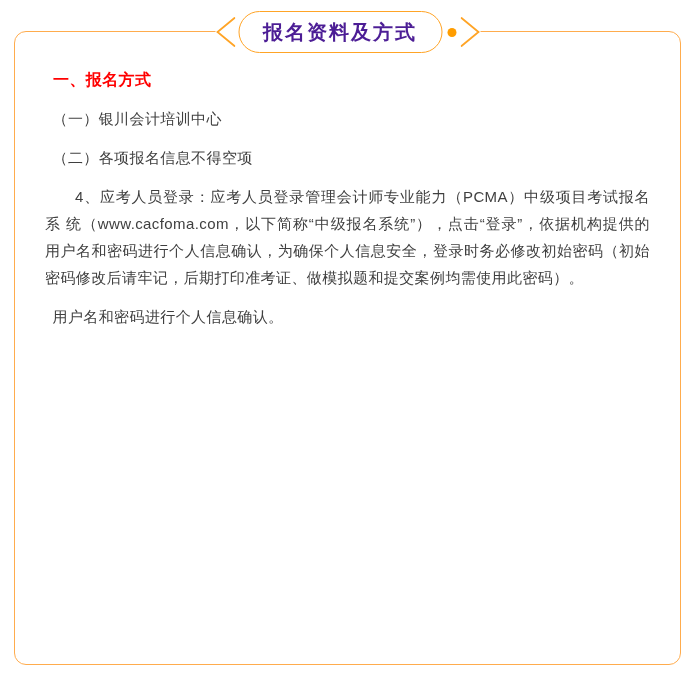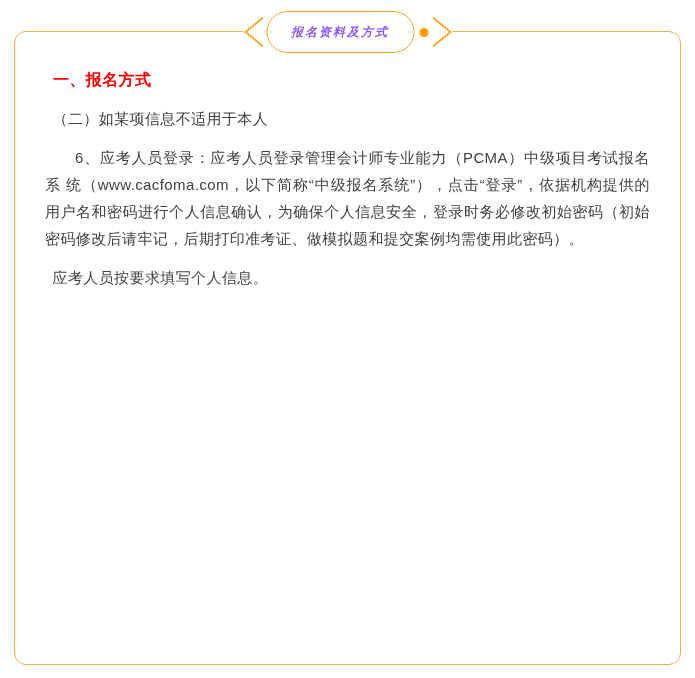--- a/index.html
+++ b/index.html
@@ -44,26 +44,25 @@
     margin: 0 3px;
     border: 1px solid #ffa426;
     border-radius: 22px;
     height: 42px;
     display: flex;
     align-items: center;
     padding: 0 24px;
     background: #ffffff;
   }
   .pill-title {
-    font-size: 12px;
+    font-size: 20px;
     font-weight: bold;
-    color: #8b5cf6;
+    color: #4c1d95;
     letter-spacing: 2px;
     white-space: nowrap;
-    font-style: italic;
   }
   .dot {
     width: 9px;
     height: 9px;
     border-radius: 50%;
     background: #ff9d00;
     margin: 0 4px 0 2px;
     flex: 0 0 auto;
   }
   
@@ -93,26 +92,27 @@
       </div>
       <span class="dot"></span>
       <svg class="chevron" width="20" height="34" viewBox="0 0 20 34">
         <path d="M1 3 L18 17 L1 31" fill="none" stroke="#ffa426" stroke-width="1.8" stroke-linecap="round" stroke-linejoin="miter"></path>
       </svg>
     </div>
 
     <div class="content">
       <p class="heading">一、报名方式</p>
 
+      <p class="p-short">（一）银川会计培训中心</p>
 
 
-      <p class="p-short">（二）如某项信息不适用于本人</p>
+      <p class="p-short">（二）各项报名信息不得空项</p>
 
-      <p class="p-long">6、应考人员登录：应考人员登录管理会计师专业能力（PCMA）中级项目考试报名系 统（www.cacfoma.com，以下简称“中级报名系统”），点击“登录”，依据机构提供的 用户名和密码进行个人信息确认，为确保个人信息安全，登录时务必修改初始密码（初始 密码修改后请牢记，后期打印准考证、做模拟题和提交案例均需使用此密码）。</p>
+      <p class="p-long">4、应考人员登录：应考人员登录管理会计师专业能力（PCMA）中级项目考试报名系 统（www.cacfoma.com，以下简称“中级报名系统”），点击“登录”，依据机构提供的 用户名和密码进行个人信息确认，为确保个人信息安全，登录时务必修改初始密码（初始 密码修改后请牢记，后期打印准考证、做模拟题和提交案例均需使用此密码）。</p>
 
 
 
-      <p class="p-short">应考人员按要求填写个人信息。</p>
+      <p class="p-short">用户名和密码进行个人信息确认。</p>
 
     </div>
 
   </div>
 </div>
 
 </body></html>

